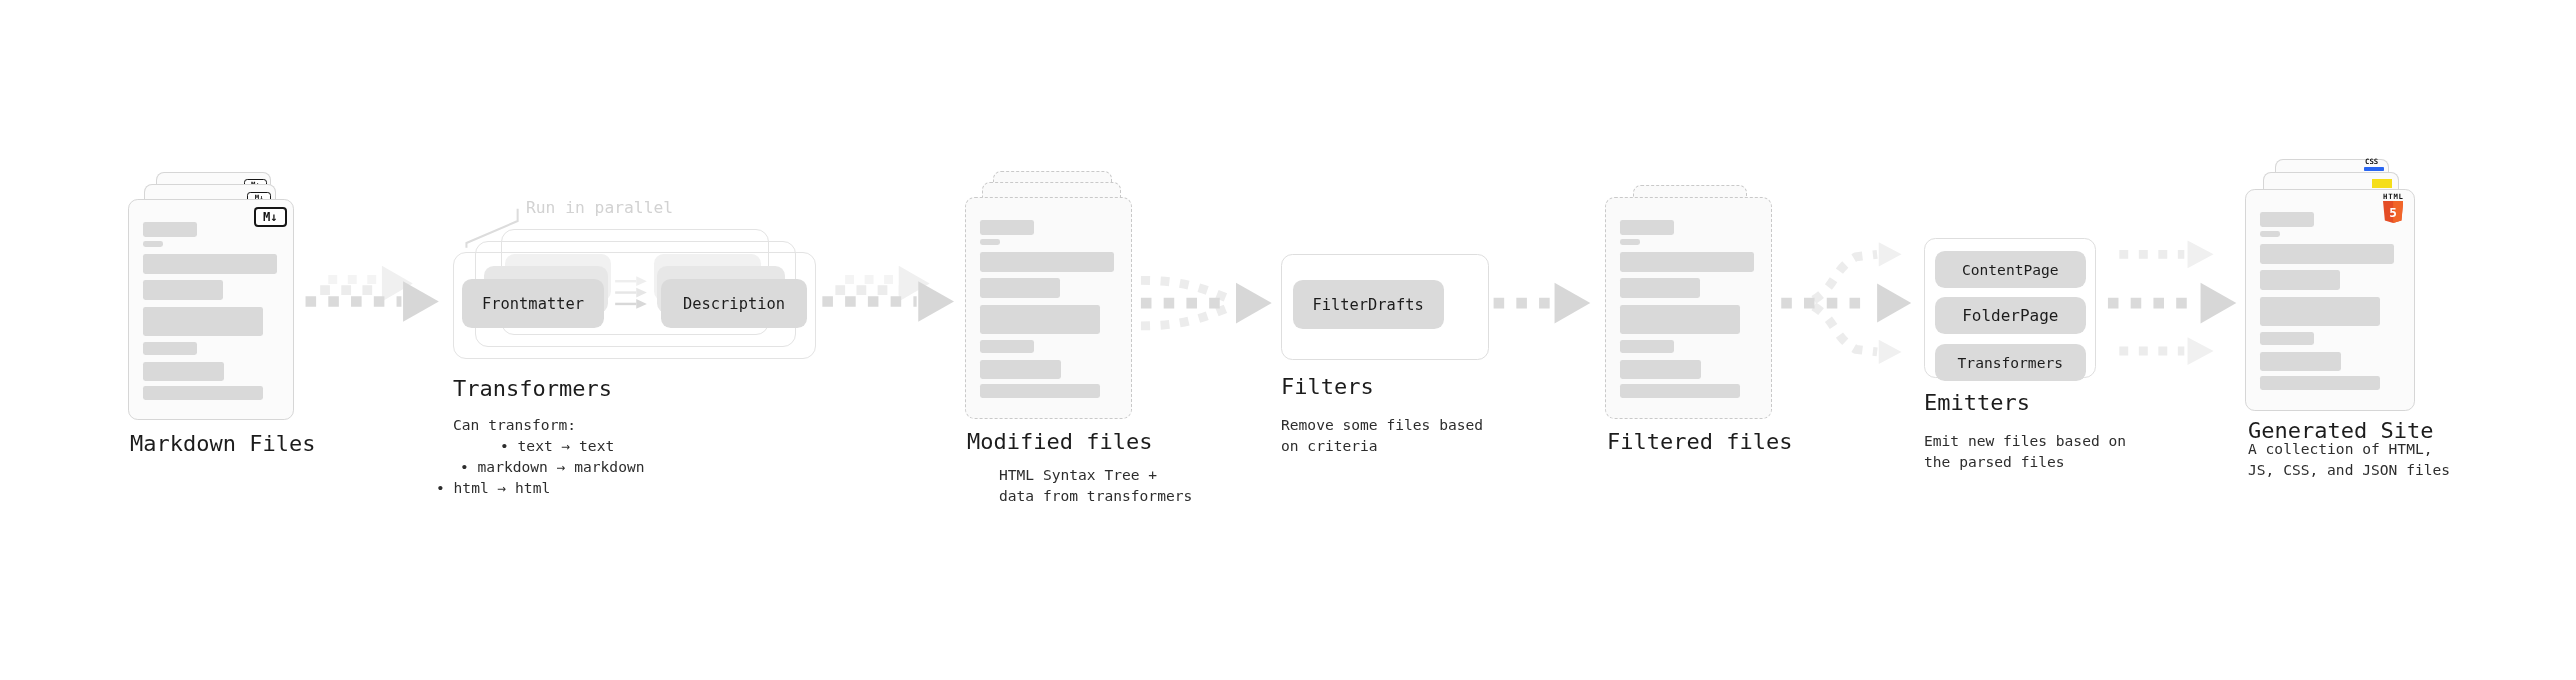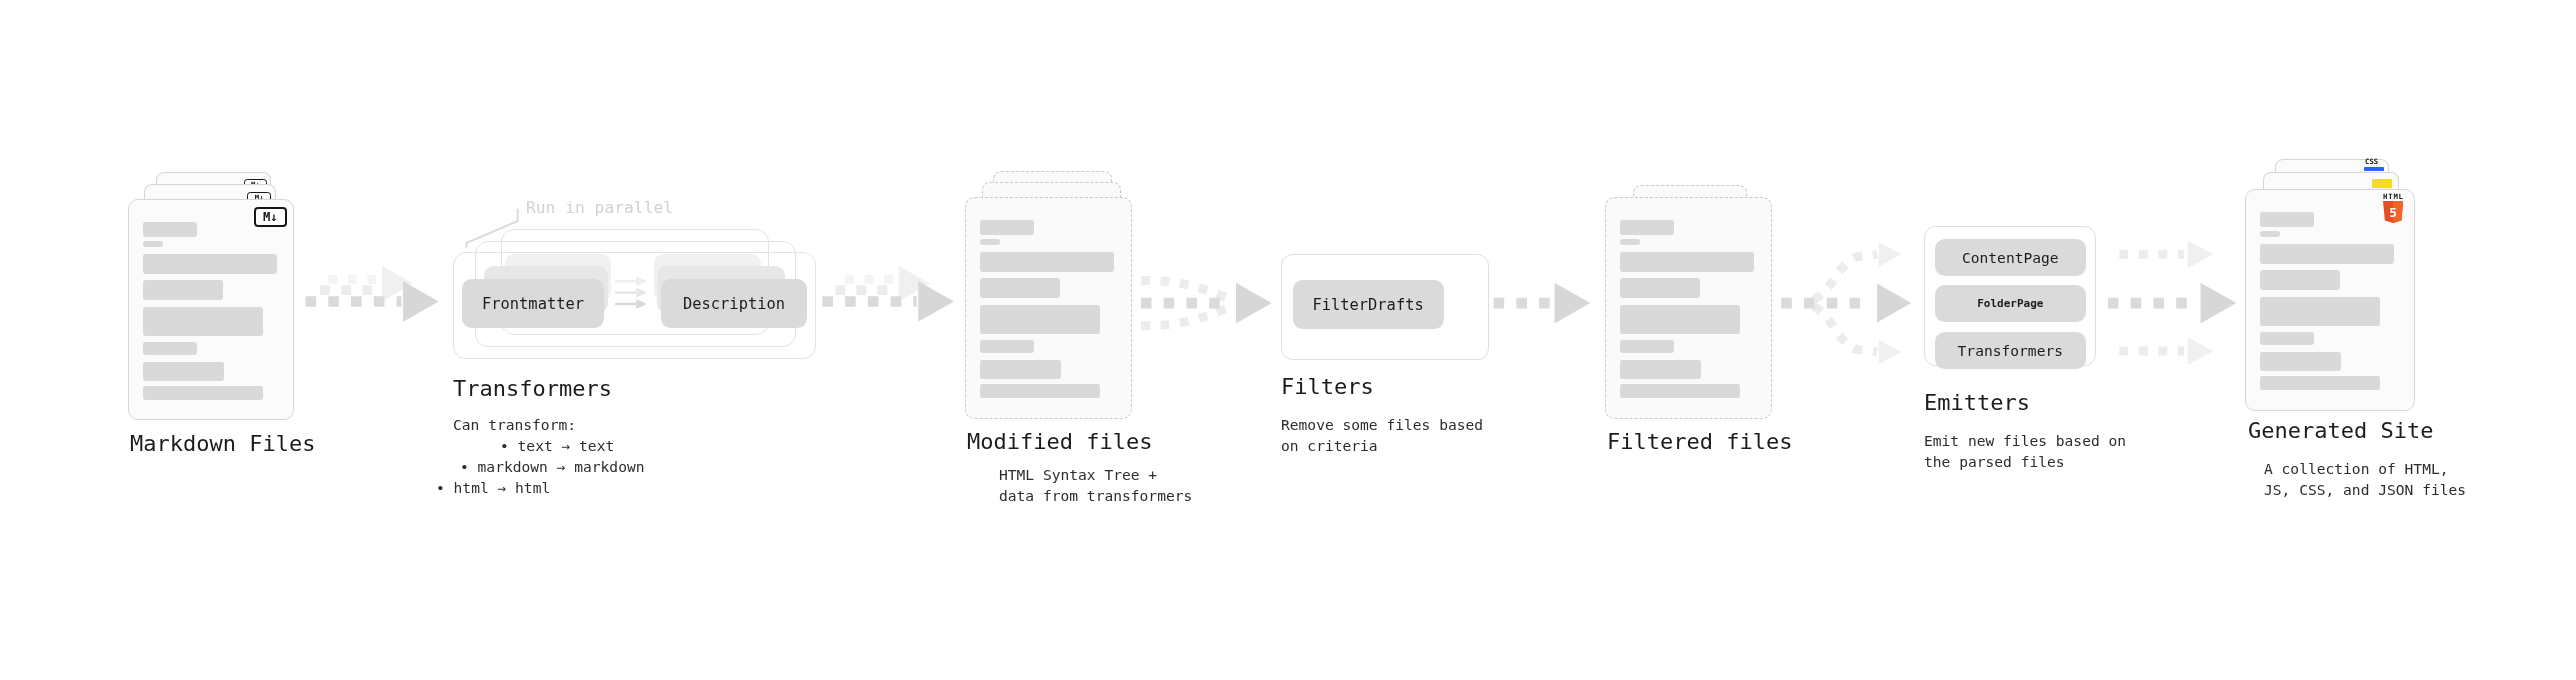--- a/index.html
+++ b/index.html
@@ -202,23 +202,23 @@
       <div class="bar b4"></div>
       <div class="bar b5"></div>
       <div class="bar b6"></div>
       <div class="bar b7"></div>
       <div class="bar b8"></div>
     </div>
     <div class="stage-title" style="left:1607px;top:430px;">Filtered files</div>
   </div>
 
   <div>
-    <div class="panel z2" style="left:1924px;top:226px;width:172px;height:140px;">
+    <div class="panel z2" style="left:1924px;top:238px;width:172px;height:140px;">
       <div class="node" style="left:9.8px;top:12.2px;width:151px;height:37px;font-size:14.6px;">ContentPage</div>
-      <div class="node" style="left:9.8px;top:58px;width:151px;height:37px;font-size:11px;font-weight:bold;">FolderPage</div>
+      <div class="node" style="left:9.8px;top:58px;width:151px;height:37px;font-size:16px;">FolderPage</div>
       <div class="node" style="left:9.8px;top:105px;width:151px;height:37px;font-size:14.6px;">Transformers</div>
     </div>
     <div class="stage-title" style="left:1924px;top:391px;">Emitters</div>
     <div class="stage-desc" style="left:1924px;top:430px;">Emit new files based on
 the parsed files</div>
   </div>
 
   <div>
     <div class="solidtab z2" style="left:2275px;top:159px;width:114px;height:41px;">
       <span class="css-badge-text" style="left:89px;top:-3.3px;">CSS</span>
@@ -237,18 +237,18 @@
       <div class="bar b1"></div>
       <div class="bar b2"></div>
       <div class="bar b3"></div>
       <div class="bar b4"></div>
       <div class="bar b5"></div>
       <div class="bar b6"></div>
       <div class="bar b7"></div>
       <div class="bar b8"></div>
     </div>
     <div class="stage-title" style="left:2248px;top:419px;">Generated Site</div>
-    <div class="stage-desc" style="left:2248px;top:458px;margin-left:16px;">A collection of HTML,
+    <div class="stage-desc" style="left:2248px;top:438px;">A collection of HTML,
 JS, CSS, and JSON files</div>
   </div>
 
 </div>
 
 
 </body></html>

